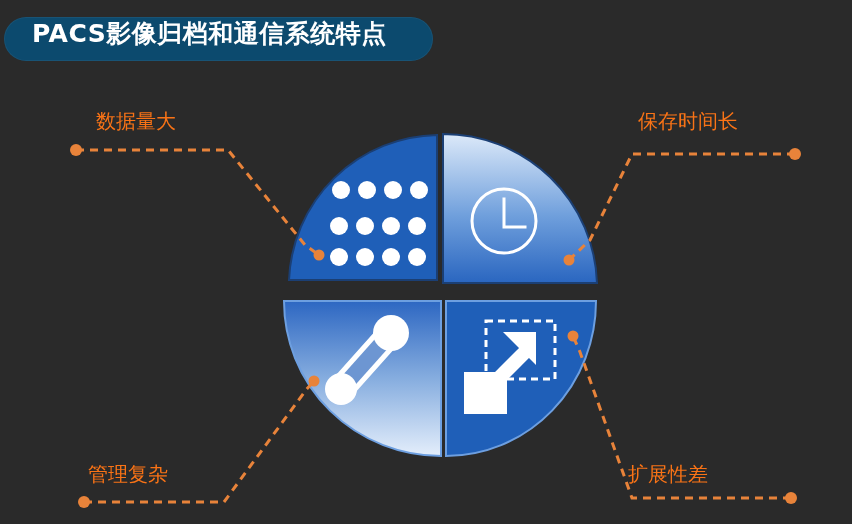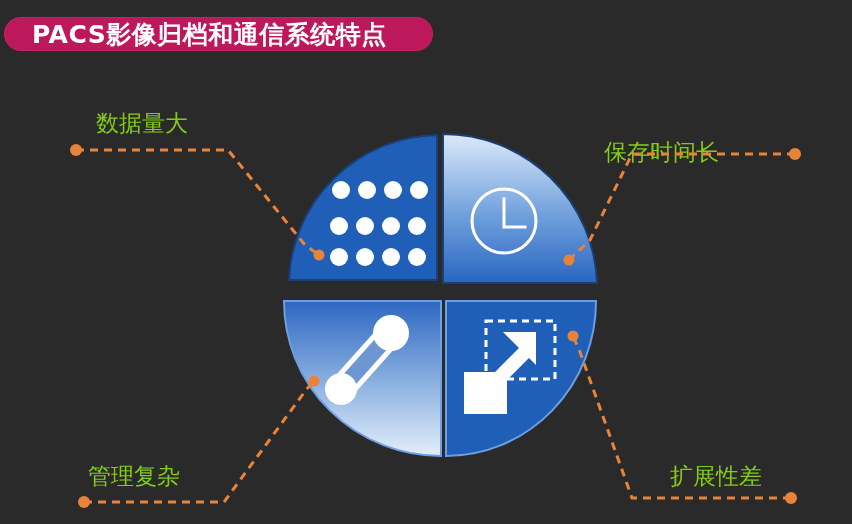--- a/index.html
+++ b/index.html
@@ -4,47 +4,47 @@
 <style>
   html, body { margin: 0; padding: 0; }
   body {
     width: 852px; height: 524px; overflow: hidden;
     background: #2a2a2a;
     font-family: "DejaVu Sans", "Liberation Sans", sans-serif;
     position: relative;
   }
   .title-pill {
     position: absolute; left: 4px; top: 17px;
-    width: 429px; height: 34px;
-    background: #be185d;
+    width: 429px; height: 44px;
+    background: #0c4a6e;
     border-radius: 22px;
     box-shadow: inset 0 0 0 1px rgba(255,255,255,0.05);
-    display: flex; align-items: center;
+    display: flex; align-items: flex-start;
     padding-left: 28px; box-sizing: border-box;
   }
   .title-text {
     color: #ffffff; font-size: 25px; font-weight: bold; letter-spacing: 0.5px;
     white-space: nowrap;
   }
   .label {
-    position: absolute; color: #84cc16; font-size: 23px; white-space: nowrap;
+    position: absolute; color: #f97316; font-size: 20px; white-space: nowrap;
   }
   #diagram { position: absolute; left: 0; top: 0; }
 </style>
 </head>
 <body>
 
 <div class="title-pill">
   <span class="title-text">PACS影像归档和通信系统特点</span>
 </div>
 
 <div class="label" style="left:96px; top:108px;">数据量大</div>
-<div class="label" style="left:604px; top:108px;margin-top:29px;">保存时间长</div>
+<div class="label" style="left:638px; top:108px;">保存时间长</div>
 <div class="label" style="left:88px; top:461px;">管理复杂</div>
-<div class="label" style="left:670px; top:461px;">扩展性差</div>
+<div class="label" style="left:628px; top:461px;">扩展性差</div>
 
 <svg id="diagram" width="852" height="524" viewBox="0 0 852 524" xmlns="http://www.w3.org/2000/svg">
   <defs>
     <linearGradient id="gLightTop" x1="0" y1="0" x2="0" y2="1">
       <stop offset="0" stop-color="#dce9f9"></stop>
       <stop offset="0.55" stop-color="#6f9fdc"></stop>
       <stop offset="1" stop-color="#2a66c0"></stop>
     </linearGradient>
     <linearGradient id="gLightBottom" x1="0" y1="0" x2="0" y2="1">
       <stop offset="0" stop-color="#2d67c2"></stop>

